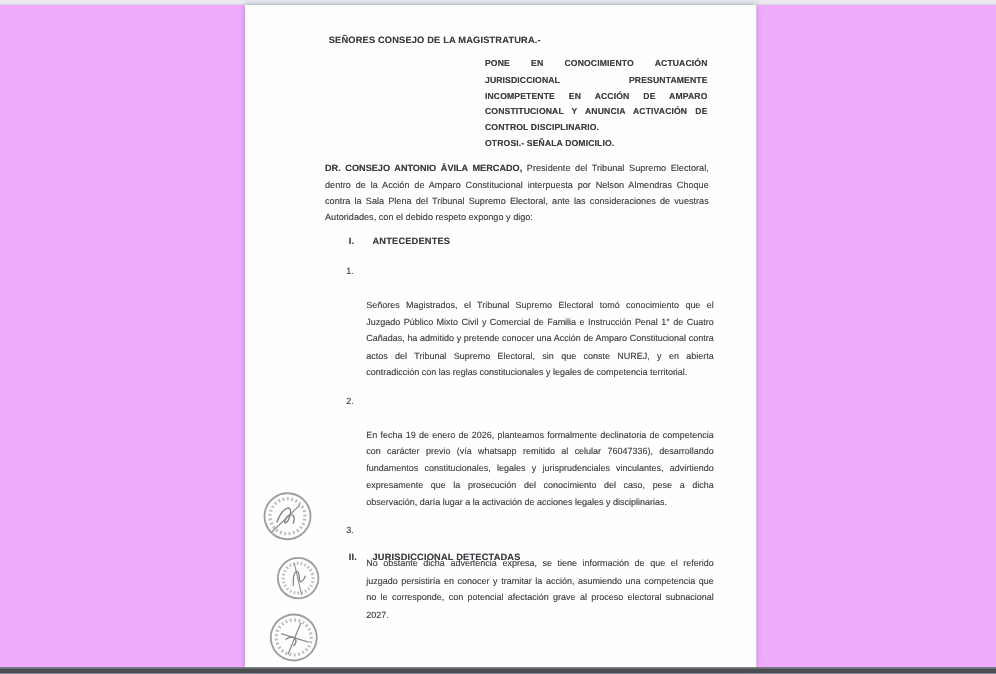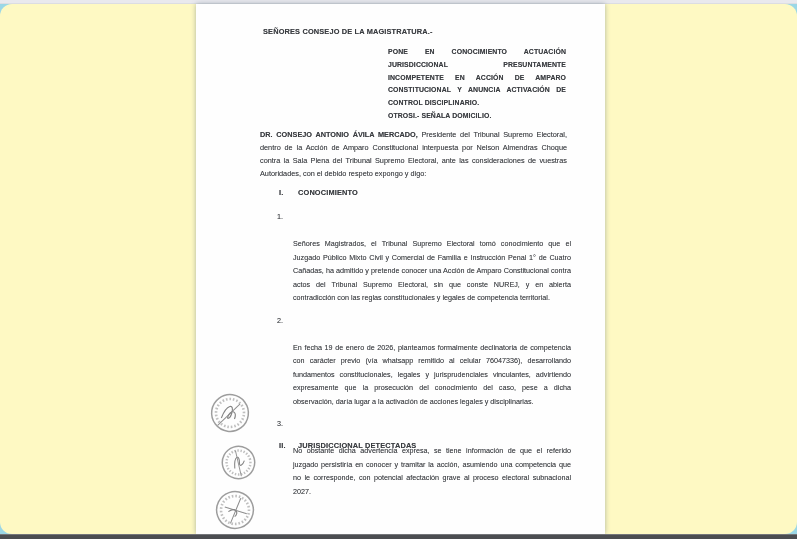--- a/index.html
+++ b/index.html
@@ -8,22 +8,21 @@
     position: relative;
     font-family: "Liberation Sans", "DejaVu Sans", sans-serif;
     background: #9bd7e6;
   }
   .top-strip {
     position: absolute; top: 0; left: 0; width: 100%; height: 4px;
     background: #e9e9ee; border-bottom: 1px solid #dcdde2;
   }
   .desktop {
     position: absolute; top: 4px; left: 0; right: 0; bottom: 5px;
-    background: #fef9c3;
-    border-radius: 12px;
+    background: #f0abfc;
   }
   .bottom-bar {
     position: absolute; bottom: 0; left: 0; width: 100%; height: 5px;
     background: #4b4d51; border-top: 1px solid #74767a;
   }
   .page {
     position: absolute; left: 196px; top: 0; width: 409px; height: 100%;
     background: #fefefe;
     box-shadow: 0 0 5px rgba(70, 95, 110, 0.45);
     color: #45484c;
@@ -81,21 +80,21 @@
     <p class="abs addressee bold">SEÑORES CONSEJO DE LA MAGISTRATURA.-</p>
 
     <div class="abs subject-block bold">
       <p>PONE EN CONOCIMIENTO ACTUACIÓN JURISDICCIONAL PRESUNTAMENTE INCOMPETENTE EN ACCIÓN DE AMPARO CONSTITUCIONAL Y ANUNCIA ACTIVACIÓN DE CONTROL DISCIPLINARIO.</p>
       <p>OTROSI.- SEÑALA DOMICILIO.</p>
     </div>
 
     <p class="abs intro"><span class="bold">DR. CONSEJO ANTONIO ÁVILA MERCADO,</span><span> Presidente del Tribunal Supremo Electoral, dentro de la Acción de Amparo Constitucional interpuesta por Nelson Almendras Choque contra la Sala Plena del Tribunal Supremo Electoral, ante las consideraciones de vuestras Autoridades, con el debido respeto expongo y digo:</span></p>
 
     <div class="abs section-heading heading-1">
-      <span class="sec-num">I.</span><span>CONOCIMIENTO</span>
+      <span class="sec-num">I.</span><span>ANTECEDENTES</span>
     </div>
 
     <div class="abs items">
       <div class="item">
         <span class="item-num">1.</span>
         <span class="item-text">Señores Magistrados, el Tribunal Supremo Electoral tomó conocimiento que el Juzgado Público Mixto Civil y Comercial de Familia e Instrucción Penal 1° de Cuatro Cañadas, ha admitido y pretende conocer una Acción de Amparo Constitucional contra actos del Tribunal Supremo Electoral, sin que conste NUREJ, y en abierta contradicción con las reglas constitucionales y legales de competencia territorial.</span>
       </div>
       <div class="item">
         <span class="item-num">2.</span>
         <span class="item-text">En fecha 19 de enero de 2026, planteamos formalmente declinatoria de competencia con carácter previo (vía whatsapp remitido al celular 76047336), desarrollando fundamentos constitucionales, legales y jurisprudenciales vinculantes, advirtiendo expresamente que la prosecución del conocimiento del caso, pese a dicha observación, daría lugar a la activación de acciones legales y disciplinarias.</span>

